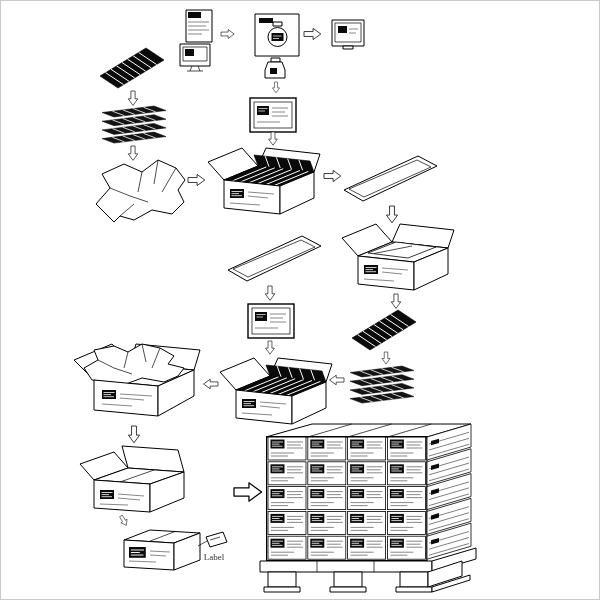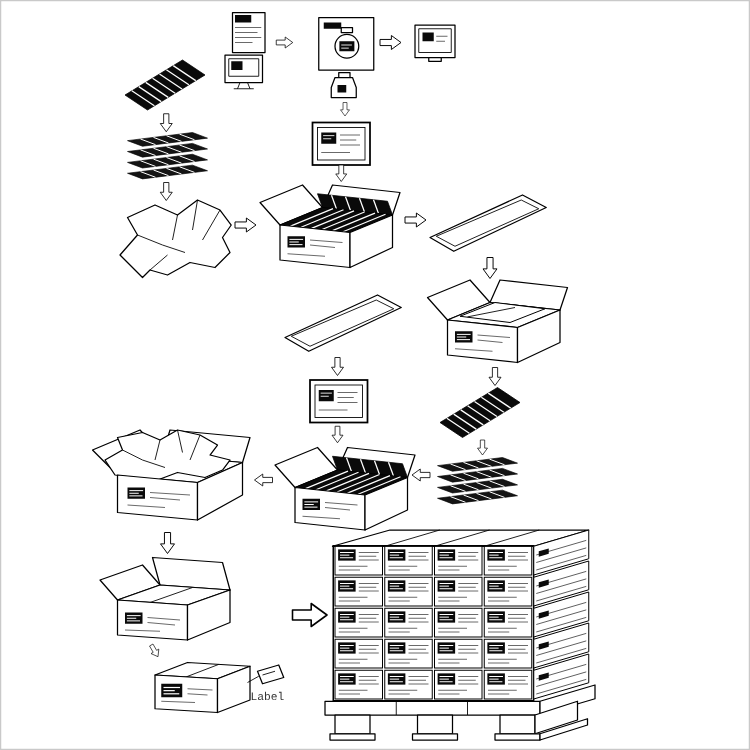--- a/index.html
+++ b/index.html
@@ -1,19 +1,19 @@
 <!DOCTYPE html>
 <html><head>
 <meta charset="utf-8">
 <style>
   html,body{margin:0;padding:0;background:#fff;}
   .canvas{
     width:600px;height:600px;background:#ffffff;position:relative;
     box-shadow:inset 0 0 0 1px #c9c9c9;
-    font-family:Liberation Mono, monospace;
+    font-family:Liberation Serif, serif;
   }
   svg{display:block;}
   .ink{stroke:#000;fill:#fff;stroke-width:1;stroke-linejoin:round;}
   .inkthin{stroke:#000;fill:none;stroke-width:.7;stroke-linejoin:round;}
   .wtick{stroke:#fff;stroke-width:1;fill:none;}
   .scr{stroke:#555;stroke-width:.7;fill:none;}
   .cap{font-size:9px;fill:#333;}
 </style>
 </head>
 <body>

